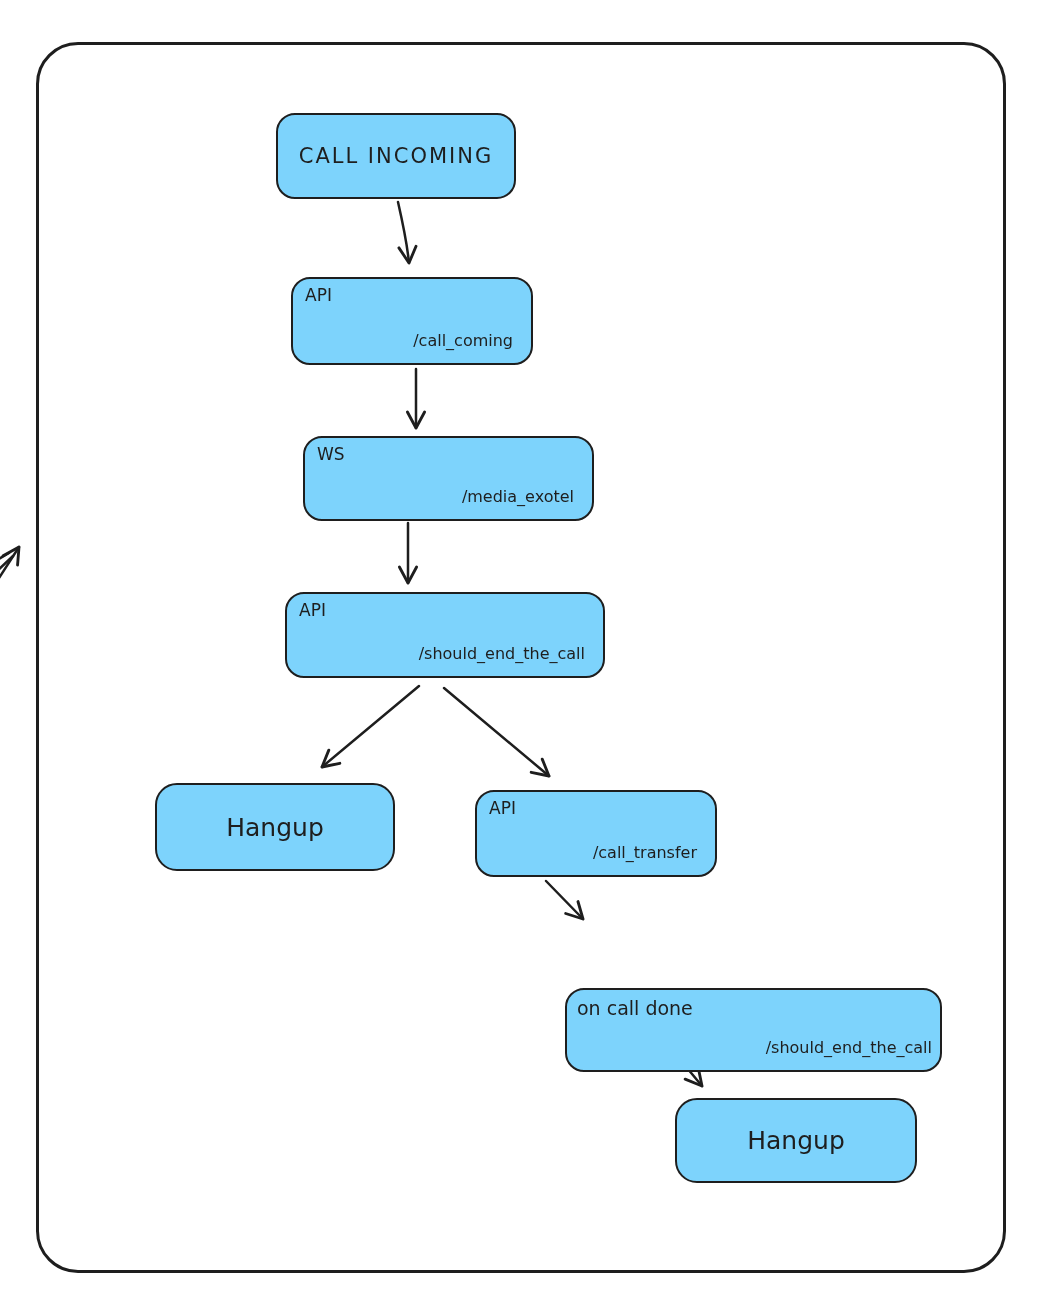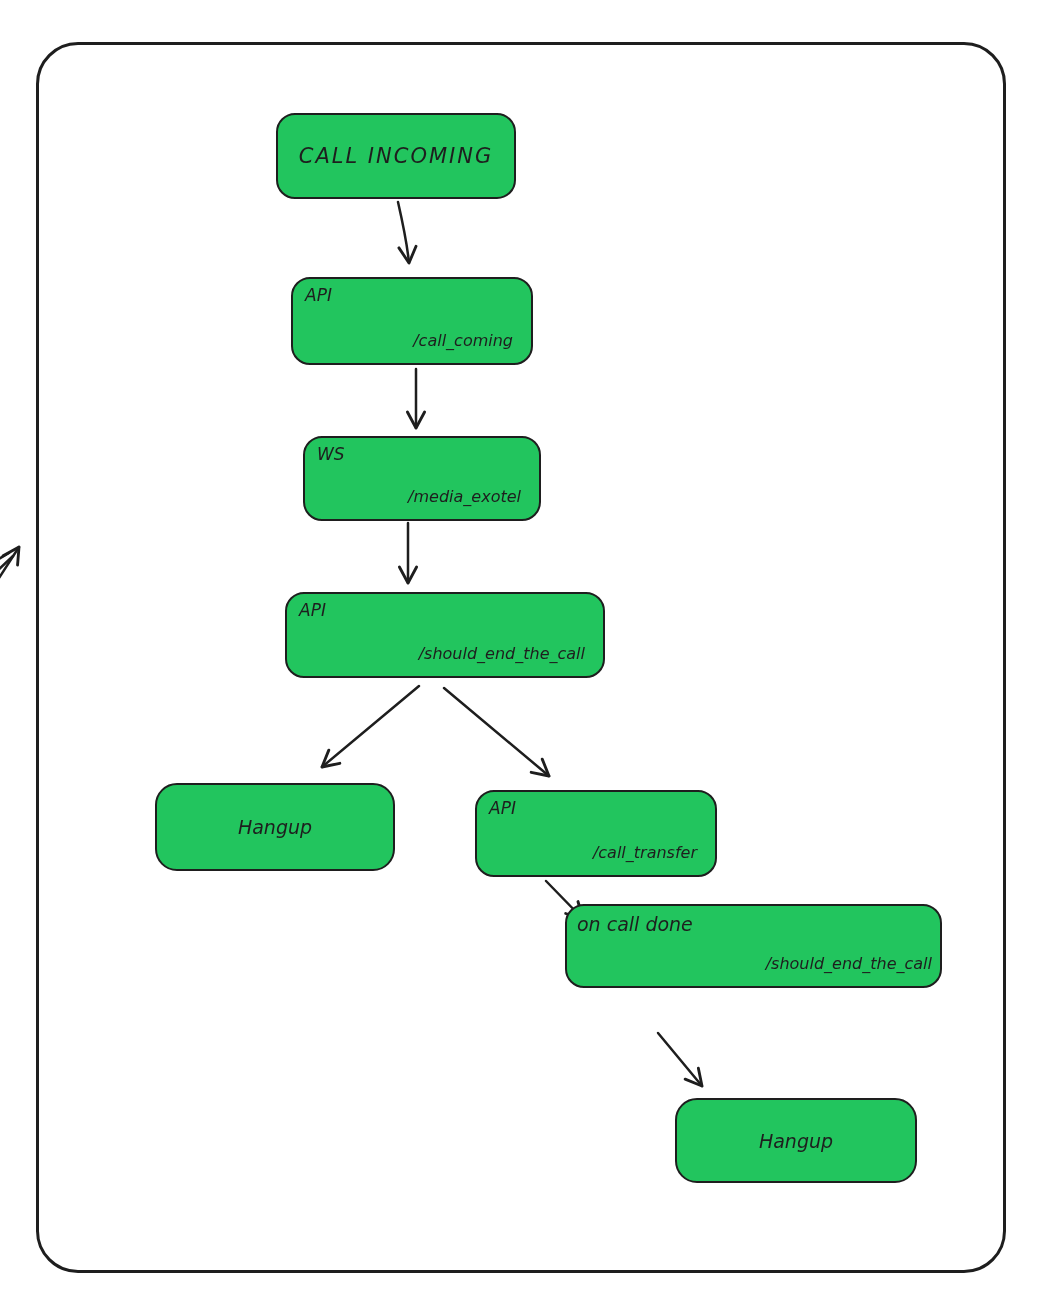--- a/index.html
+++ b/index.html
@@ -15,25 +15,24 @@
     width: 970px; height: 1231px;
     box-sizing: border-box;
     border: 3px solid #1e1e1e;
     border-radius: 42px;
     background: transparent;
   }
   .node {
     position: absolute; box-sizing: border-box;
     border: 2.6px solid #1e1e1e;
     border-radius: 19px;
-    background: #22c55e;
-    font-style: italic;
+    background: #7dd3fc;
   }
   .node.center { display: flex; align-items: center; justify-content: center; }
-  .node-title { font-size: 19px; }
+  .node-title { font-size: 25px; }
   .node-title.caps { font-size: 21px; letter-spacing: 2px; }
   .node-label {
     position: absolute; top: 6px; left: 12px;
     font-size: 17px; white-space: nowrap; text-align: right;
   }
   .node-label.big { font-size: 19px; top: 7px; left: 10px; }
   .node-value {
     position: absolute; bottom: 13px; right: 18px;
     font-size: 16px; white-space: nowrap;
   }
@@ -71,39 +70,39 @@
 
 <div class="node center" style="left:276px; top:113px; width:240px; height:86px;">
   <span class="node-title caps">CALL INCOMING</span>
 </div>
 
 <div class="node" style="left:291px; top:277px; width:242px; height:88px;">
   <span class="node-label">API</span>
   <span class="node-value">/call_coming</span>
 </div>
 
-<div class="node" style="left:303px; top:436px; width:238px; height:85px;">
+<div class="node" style="left:303px; top:436px; width:291px; height:85px;">
   <span class="node-label">WS</span>
   <span class="node-value">/media_exotel</span>
 </div>
 
 <div class="node" style="left:285px; top:592px; width:320px; height:86px;">
   <span class="node-label">API</span>
   <span class="node-value">/should_end_the_call</span>
 </div>
 
 <div class="node center" style="left:155px; top:783px; width:240px; height:88px; border-radius:22px;">
   <span class="node-title">Hangup</span>
 </div>
 
 <div class="node" style="left:475px; top:790px; width:242px; height:87px;">
   <span class="node-label">API</span>
   <span class="node-value">/call_transfer</span>
 </div>
 
-<div class="node" style="left:565px; top:904px; width:377px; height:84px;">
+<div class="node" style="left:565px; top:988px; width:377px; height:84px;">
   <span class="node-label big">on call done</span>
   <span class="node-value tight">/should_end_the_call</span>
 </div>
 
 <div class="node center" style="left:675px; top:1098px; width:242px; height:85px; border-radius:22px;">
   <span class="node-title">Hangup</span>
 </div>
 
 </body></html>

